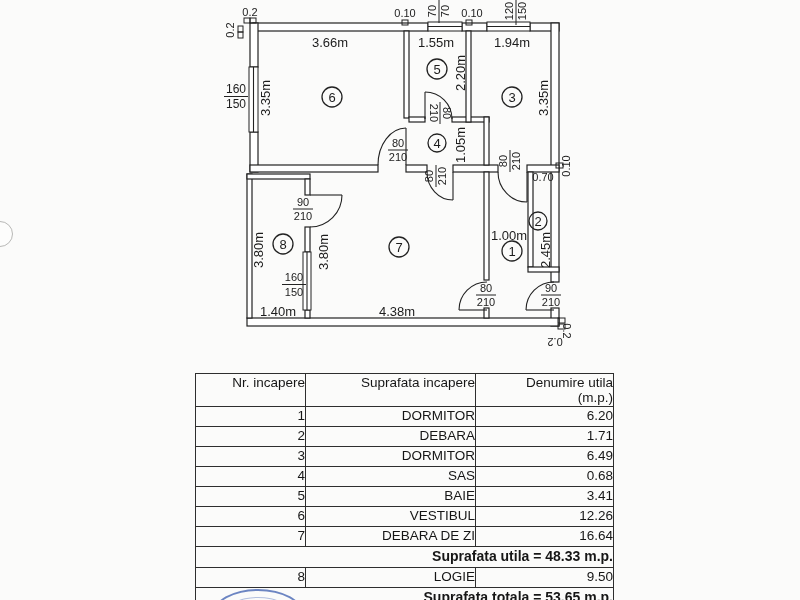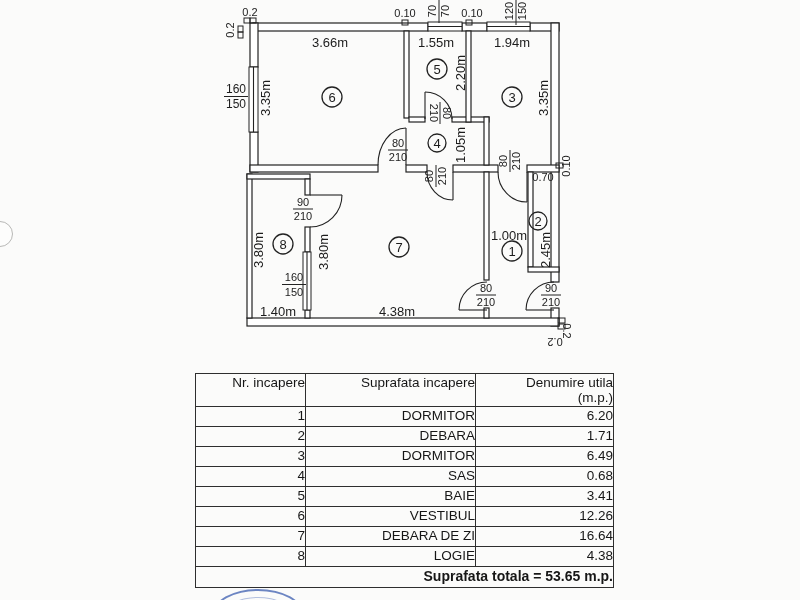--- a/index.html
+++ b/index.html
@@ -271,24 +271,27 @@
       <tr>
         <td>6</td>
         <td>VESTIBUL</td>
         <td>12.26</td>
       </tr>
       <tr>
         <td>7</td>
         <td>DEBARA DE ZI</td>
         <td>16.64</td>
       </tr>
+      <tr class="sum">
+        <td colspan="3">Suprafata utila = 48.33 m.p.</td>
+      </tr>
       <tr>
         <td>8</td>
         <td>LOGIE</td>
-        <td>4.38</td>
+        <td>9.50</td>
       </tr>
       <tr class="sum">
         <td colspan="3">Suprafata totala = 53.65 m.p.</td>
       </tr>
     </tbody>
   </table>
 </div>
 
 <div class="stamp">
   <div class="stamp-inner"></div>

